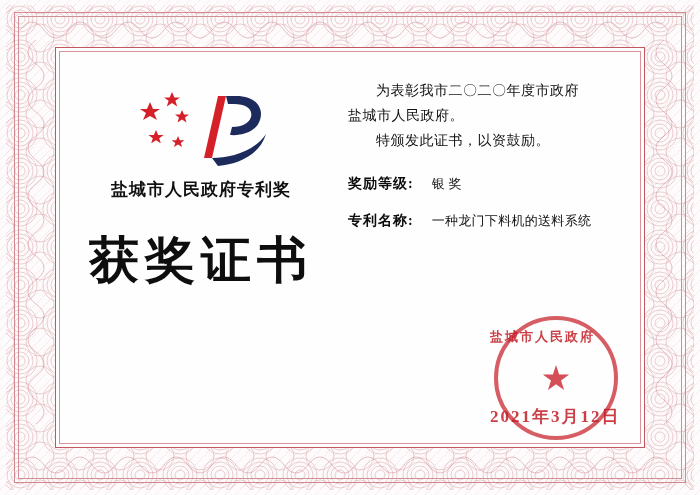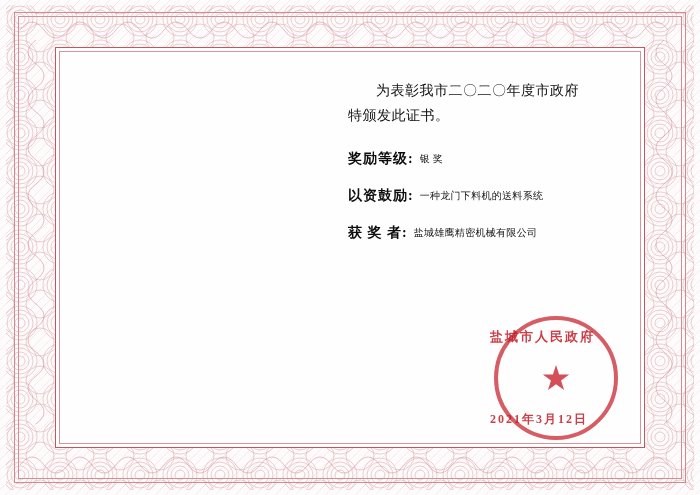--- a/index.html
+++ b/index.html
@@ -128,22 +128,22 @@
     margin-bottom: 19px;
     font-size: 14px;
   }
   .field-label {
     font-weight: 700;
     white-space: nowrap;
     letter-spacing: 1px;
     color: #0d0d0d;
   }
   .field-value {
-    margin-left: 6px;
-    font-size: 10px;
+    margin-left: 18px;
+    font-size: 13px;
     letter-spacing: 0.3px;
     color: #141414;
     white-space: nowrap;
   }
 
   
   .seal {
     position: absolute;
     left: 490px;
     top: 312px;
@@ -175,21 +175,21 @@
     color: rgba(193, 28, 38, 0.85);
     font-weight: 700;
     letter-spacing: 2px;
   }
   .seal-text-top {
     top: 16px;
     font-size: 13px;
   }
   .seal-text-bottom {
     bottom: 16px;
-    font-size: 12px;
+    font-size: 17px;
   }
 </style>
 </head>
 <body>
 
 <div id="certificate">
 
   <svg class="border-layer" width="700" height="495" viewBox="0 0 700 495" xmlns="http://www.w3.org/2000/svg">
     <defs>
       <pattern id="wave" width="40" height="38" patternUnits="userSpaceOnUse">
@@ -232,37 +232,58 @@
     </g>
   </svg>
 
   <div class="outer-frame"></div>
   <div class="outer-frame2"></div>
   <div class="inner-frame"></div>
   <div class="inner-frame2"></div>
 
   <div class="content">
 
+    <div class="left-col">
+
+      <div class="emblem">
+        <svg width="150" height="92" viewBox="0 0 150 92" xmlns="http://www.w3.org/2000/svg">
+
+          <g fill="#d5202a">
+            <polygon points="24,20 27,27 34,27 28,31 31,38 24,34 17,38 20,31 14,27 21,27"></polygon>
+            <polygon points="46,10 48.4,15.4 54,15.4 49.4,18.8 51.2,24.4 46,21 40.8,24.4 42.6,18.8 38,15.4 43.6,15.4"></polygon>
+            <polygon points="56,28 58,32.6 63,32.6 59,35.6 60.5,40.4 56,37.5 51.5,40.4 53,35.6 49,32.6 54,32.6"></polygon>
+            <polygon points="30,48 32.2,53 37.6,53 33.2,56.2 34.8,61.2 30,58.2 25.2,61.2 26.8,56.2 22.4,53 27.8,53"></polygon>
+            <polygon points="52,54 53.8,58.2 58.4,58.2 54.7,60.9 56.1,65.1 52,62.5 47.9,65.1 49.3,60.9 45.6,58.2 50.2,58.2"></polygon>
+          </g>
+
+          <path d="M78 76 L86 76 L100 14 L92 14 Z" fill="#d5202a"></path>
+
+          <path d="M100 14 L110 14 C130 14 138 26 134 38 C130 50 116 54 104 53 L106 45 C114 45 123 42 125 35 C127 27 120 22 108 22 L102 22 Z" fill="#1d2a5c"></path>
+          <path d="M86 76 C104 76 128 70 140 52 C134 72 114 82 92 84 Z" fill="#1d2a5c"></path>
+        </svg>
+      </div>
+
+      <div class="org-line">盐城市人民政府专利奖</div>
+
+      <div class="big-title">获奖证书</div>
+    </div>
 
     <div class="right-col">
       <div class="para indent">为表彰我市二〇二〇年度市政府</div>
-      <div class="para">特颁发此证书。</div>
+      <div class="para">盐城市人民政府。</div>
+      <div class="para indent">特颁发此证书，以资鼓励。</div>
 
       <div class="fields">
         <div class="field-row">
           <span class="field-label">奖励等级:</span>
           <span class="field-value">银  奖</span>
         </div>
         <div class="field-row">
-          <span class="field-label">以资鼓励:</span>
+          <span class="field-label">专利名称:</span>
           <span class="field-value">一种龙门下料机的送料系统</span>
-        </div>
-        <div class="field-row">
-          <span class="field-label">获 奖 者:</span>
-          <span class="field-value">盐城雄鹰精密机械有限公司</span>
         </div>
       </div>
     </div>
   </div>
 
   <div class="seal">
     <div class="ring"></div>
     <div class="seal-text-top">盐城市人民政府</div>
     <div class="star">★</div>
     <div class="seal-text-bottom">2021年3月12日</div>

